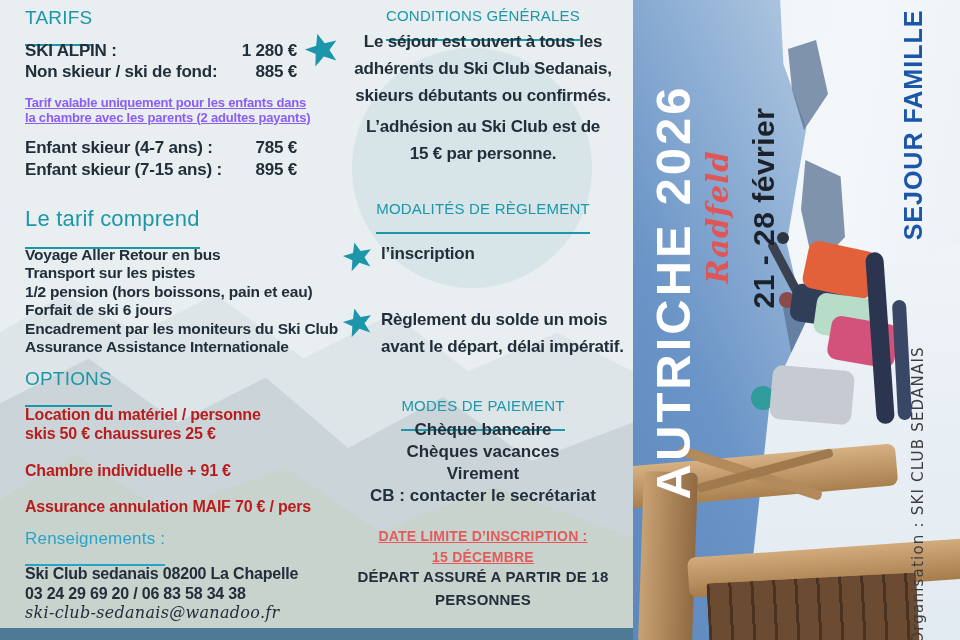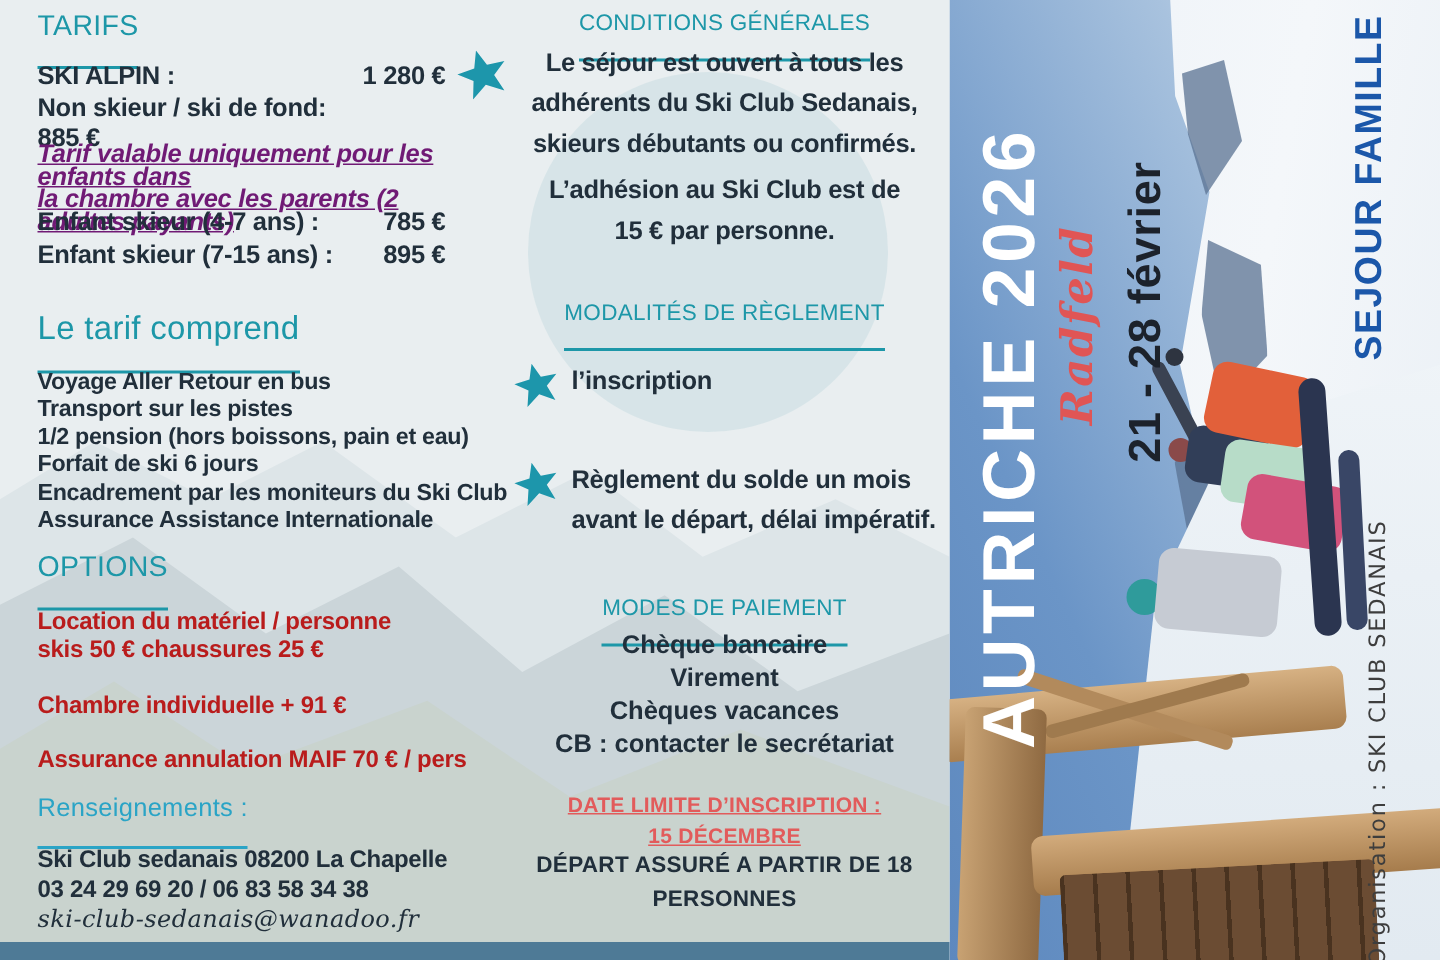--- a/index.html
+++ b/index.html
@@ -19,21 +19,21 @@
   .bottom-band{position:absolute;left:0;top:628px;width:633px;height:12px;background:#4e7a96;}
   .teal{color:#1d97a8;}
   .cyan{color:#2aa4c6;}
   .red{color:#e25b5b;}
   .hd{font-weight:400;letter-spacing:.2px;display:inline-block;border-bottom:2.5px solid currentColor;padding-bottom:15px;}
 
   
   .col-left{position:absolute;left:25px;top:0;width:300px;z-index:3;}
   .abs{position:absolute;}
   .price-row{display:flex;justify-content:space-between;width:272px;font-weight:700;font-size:17px;color:#212f3b;letter-spacing:-.2px;}
-  .note{font-size:17px;font-weight:700;color:#701a75;text-decoration:underline;line-height:15px;letter-spacing:-.2px;font-style:italic;}
+  .note{font-size:13px;font-weight:700;color:#8b5cf6;text-decoration:underline;line-height:15px;letter-spacing:-.2px;}
   .list{font-size:15.5px;font-weight:700;color:#212f3b;line-height:18.4px;letter-spacing:-.2px;white-space:nowrap;}
   .optline{font-size:16px;font-weight:700;color:#b91c1c;line-height:19px;letter-spacing:-.2px;}
   .contact{font-size:16px;font-weight:700;color:#212f3b;line-height:19px;letter-spacing:-.2px;}
   .email{font-family:"DejaVu Serif",serif;font-style:italic;font-weight:400;font-size:16px;letter-spacing:.3px;}
 
   .star{display:inline-block;background:#1d96ab;
     clip-path:polygon(50% 0%,63% 33%,98% 35%,71% 56%,82% 91%,50% 70%,18% 91%,29% 56%,2% 35%,37% 33%);}
 
   
   .col-mid{position:absolute;left:333px;top:0;width:300px;z-index:3;text-align:center;}
@@ -89,21 +89,21 @@
     <div class="abs" style="top:7px;left:0;">
       <span class="hd teal" style="font-size:19px;">TARIFS</span>
     </div>
 
     <div class="abs price-row" style="top:41px;left:0;">
       <span>SKI ALPIN :</span>
       <span>1 280 €</span>
     </div>
     <span class="star abs" style="left:280px;top:33px;width:34px;height:34px;transform:rotate(-16deg);"></span>
 
-    <div class="abs price-row" style="top:62px;left:0;flex-direction:column;">
+    <div class="abs price-row" style="top:62px;left:0;">
       <span>Non skieur / ski de fond:</span>
       <span>885 €</span>
     </div>
 
     <div class="abs note" style="top:95px;left:0;width:295px;">
       <div>Tarif valable uniquement pour les enfants dans</div>
       <div> la chambre avec les parents (2 adultes payants)</div>
     </div>
 
     <div class="abs price-row" style="top:138px;left:0;">
@@ -177,22 +177,22 @@
         <div>Règlement du solde un mois</div>
         <div>avant le départ, délai impératif.</div>
       </span>
     </div>
 
     <div class="abs" style="top:397px;left:0;width:300px;">
       <span class="hd teal mid-hd">MODES DE PAIEMENT</span>
     </div>
     <div class="abs" style="top:419px;left:0;width:300px;">
       <div class="payline">Chèque bancaire</div>
+      <div class="payline">Chèques vacances</div>
       <div class="payline">Virement</div>
-      <div class="payline">Chèques vacances</div>
       <div class="payline">CB : contacter le secrétariat</div>
     </div>
 
     <div class="abs red redline" style="top:527px;left:0;width:300px;">DATE LIMITE D’INSCRIPTION :</div>
     <div class="abs red redline" style="top:548px;left:0;width:300px;">15 DÉCEMBRE</div>
     <div class="abs departline" style="top:567px;left:0;width:300px;">DÉPART ASSURÉ A PARTIR DE 18</div>
     <div class="abs departline" style="top:590px;left:0;width:300px;">PERSONNES</div>
   </div>
 
   <div class="panel">

